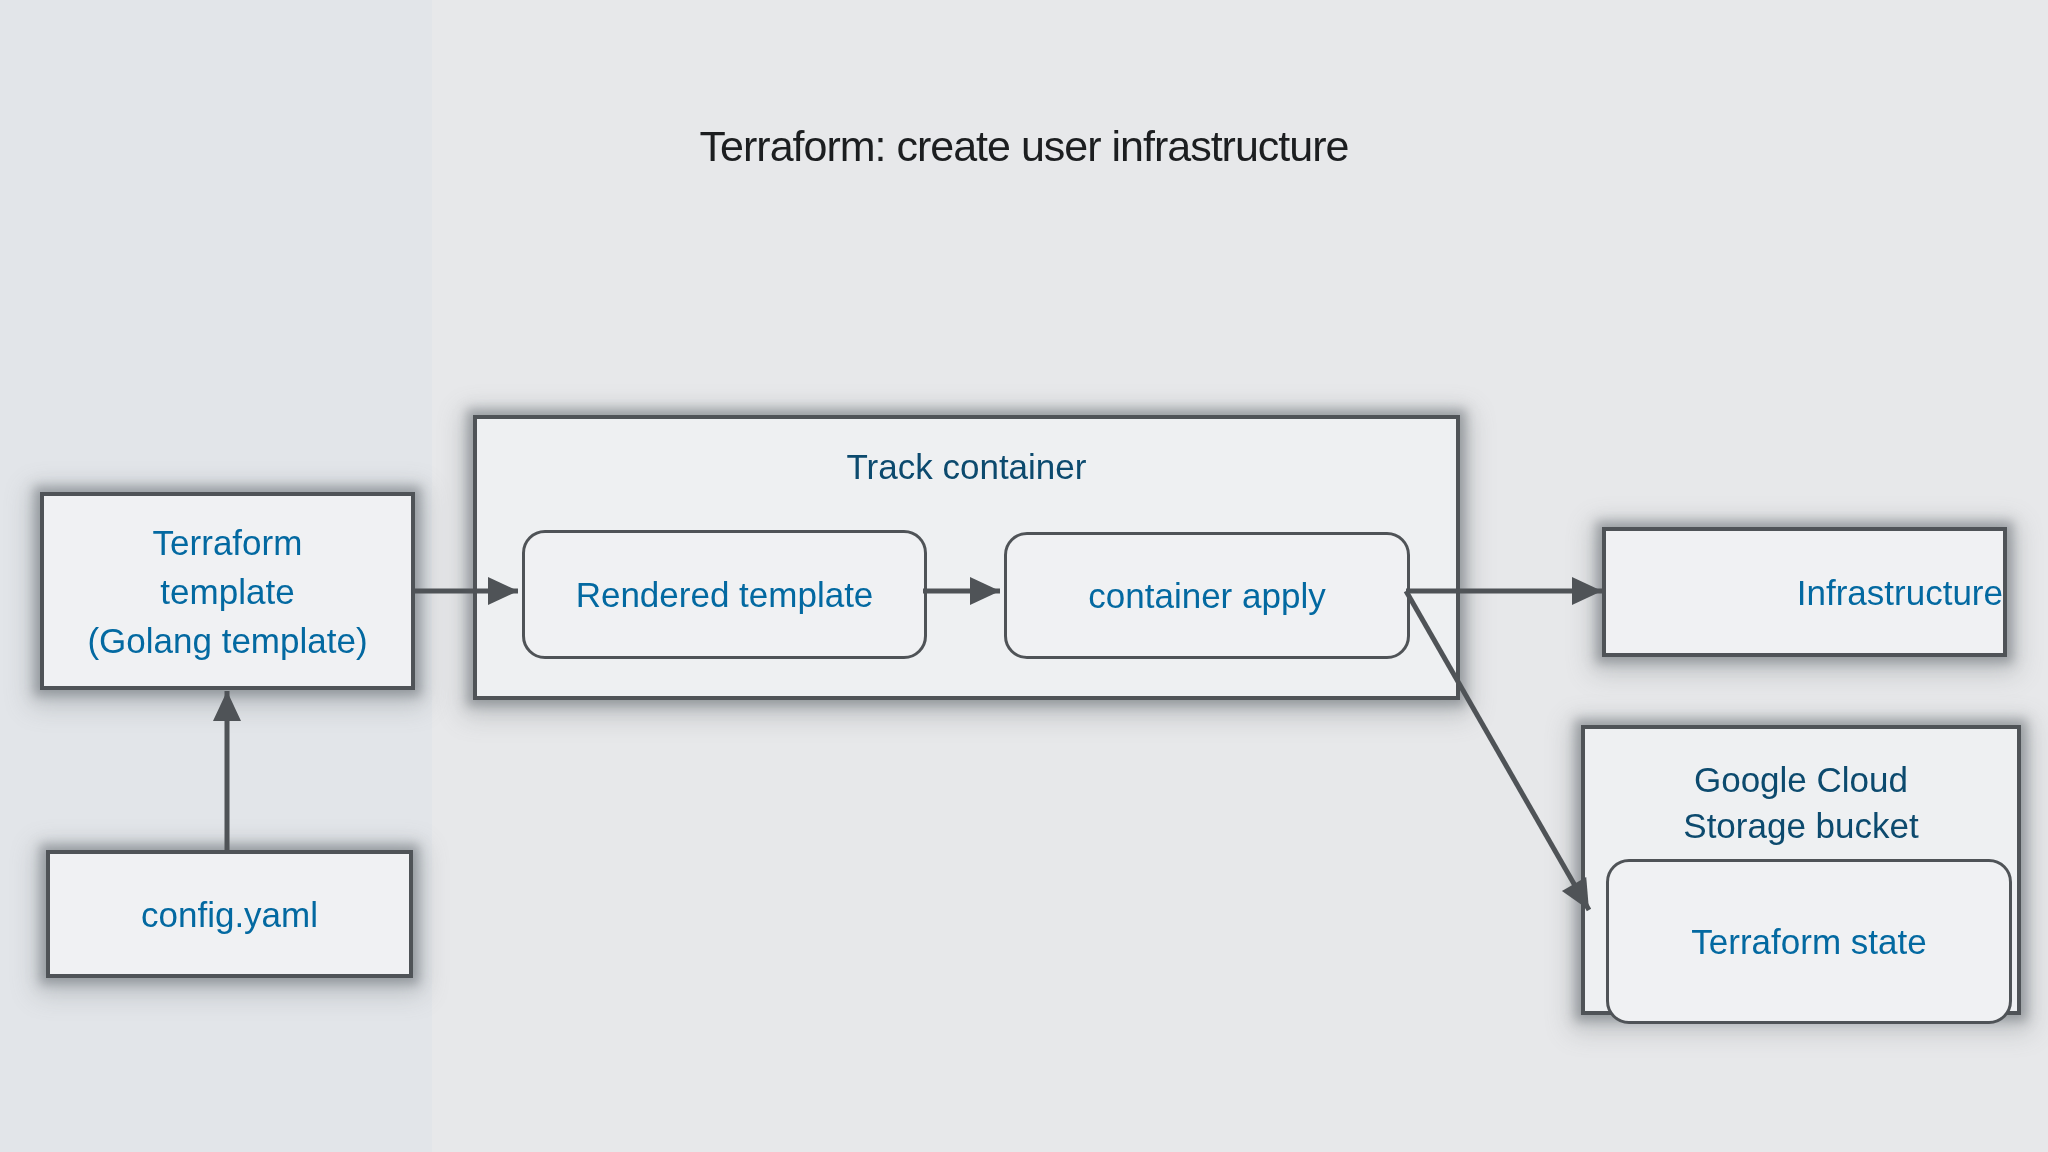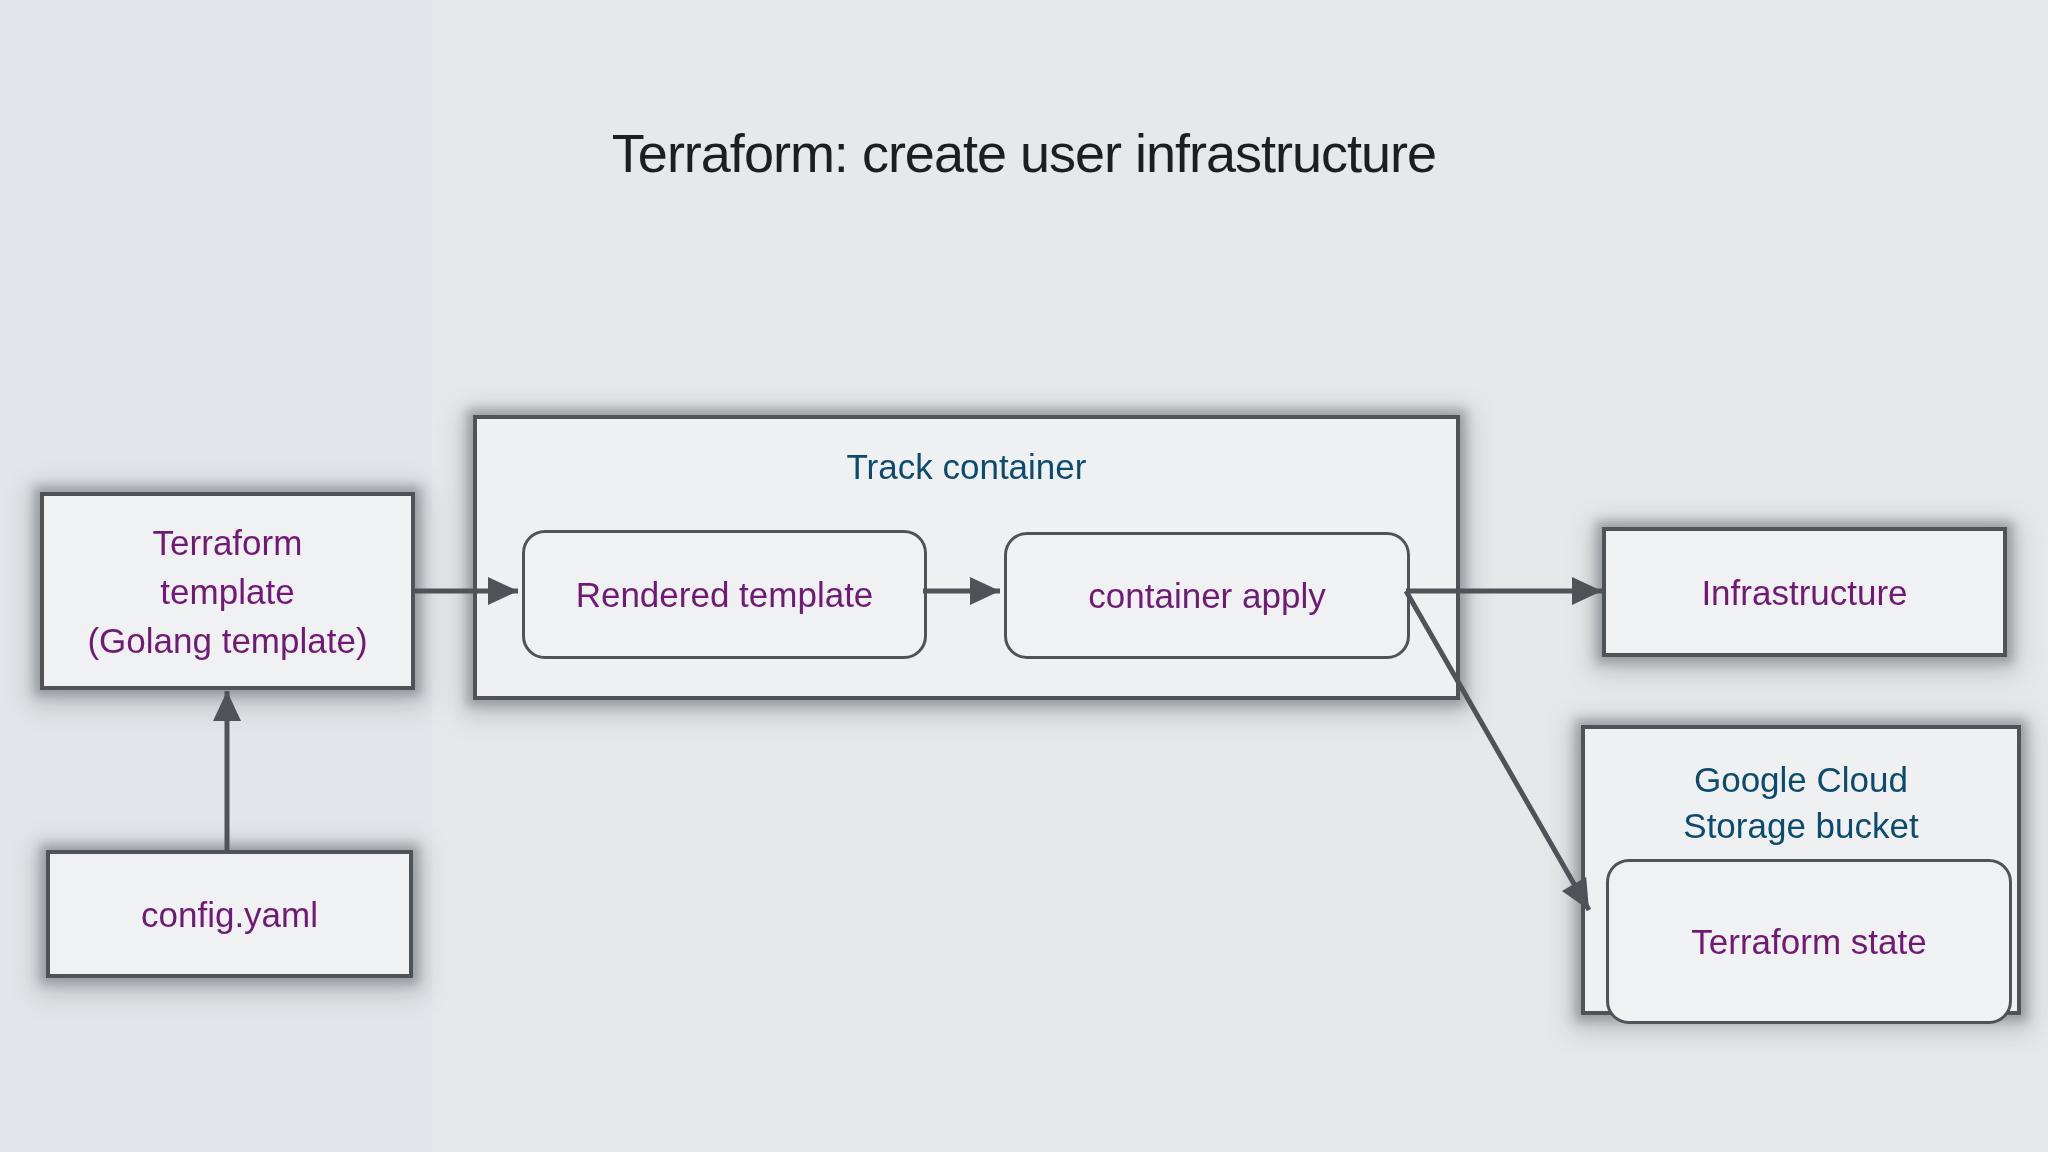--- a/index.html
+++ b/index.html
@@ -21,32 +21,32 @@
     left: 0; top: 0;
     width: 432px; height: 1152px;
     background: #e2e5e9;
   }
   .page-title {
     position: absolute;
     left: 0; top: 122px;
     width: 2048px;
     margin: 0;
     text-align: center;
-    font-size: 54px;
+    font-size: 43px;
     font-weight: 300;
     letter-spacing: -1px;
     color: #1c1e20;
     white-space: nowrap;
   }
   .node {
     position: absolute;
     box-sizing: border-box;
     background: #f0f1f3;
     border: 4px solid #4f5357;
-    color: #701a75;
+    color: #0369a1;
     font-size: 35px;
     line-height: 1.4;
     display: flex;
     align-items: center;
     justify-content: center;
     text-align: center;
     white-space: pre-line;
   }
   .outer {
     box-shadow: 0 0 10px 6px rgba(106,111,117,0.50),
@@ -75,21 +75,21 @@
     white-space: pre-line;
     color: #0c4a6e;
   }
   
   .n-terraform-template { left: 40px;  top: 492px; width: 375px; height: 198px; }
   .n-config-yaml        { left: 40px;  top: 850px; width: 367px; height: 128px; margin-left: 6px; }
   .c-track              { left: 473px; top: 415px; width: 987px; height: 285px; }
   .c-track .container-label { top: 25px; }
   .n-rendered-template  { left: 45px;  top: 111px; width: 405px; height: 129px; }
   .n-terraform-apply    { left: 527px; top: 113px; width: 406px; height: 127px; }
-  .n-infrastructure     { left: 1602px; top: 527px; width: 405px; height: 130px; }
+  .n-infrastructure     { left: 1602px; top: 527px; width: 405px; height: 130px; justify-content: flex-end; }
   .c-gcs                { left: 1581px; top: 725px; width: 440px; height: 290px; }
   .c-gcs .container-label { top: 28px; }
   .n-terraform-state    { left: 21px;  top: 130px; width: 406px; height: 165px; }
   .edges-svg {
     position: absolute;
     left: 0; top: 0;
     width: 2048px; height: 1152px;
     pointer-events: none;
   }
   .edge-line {

